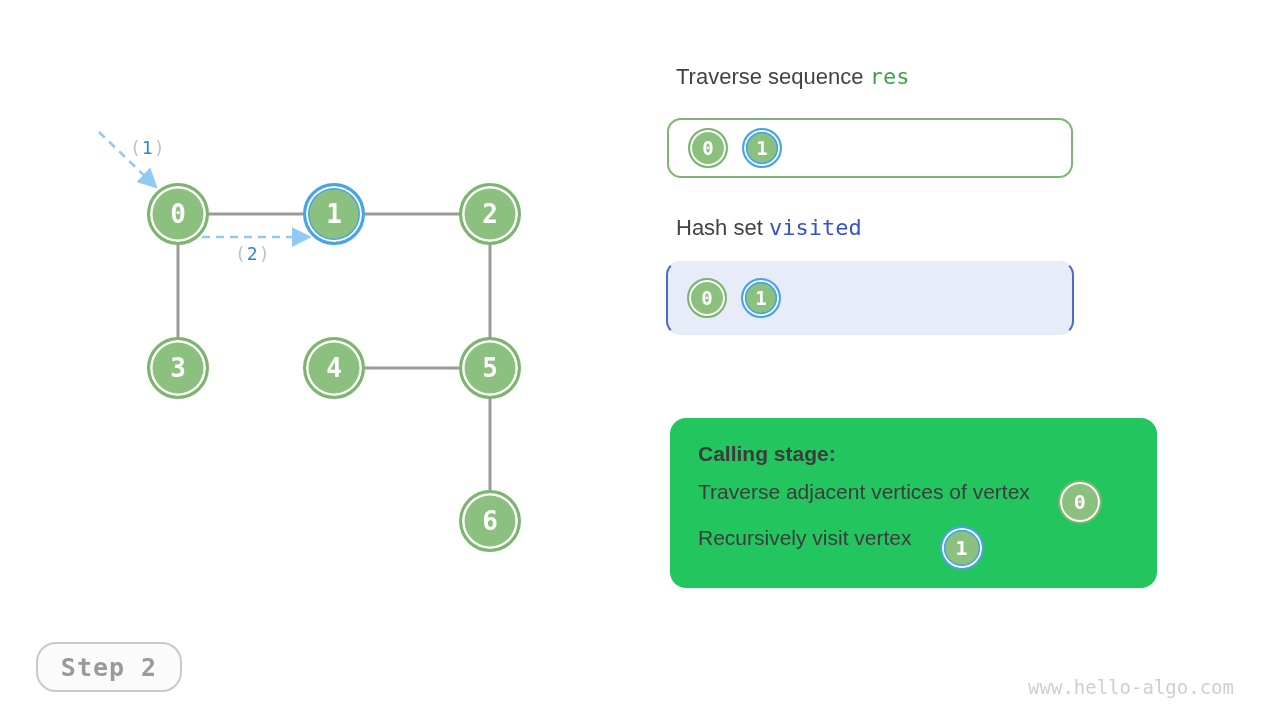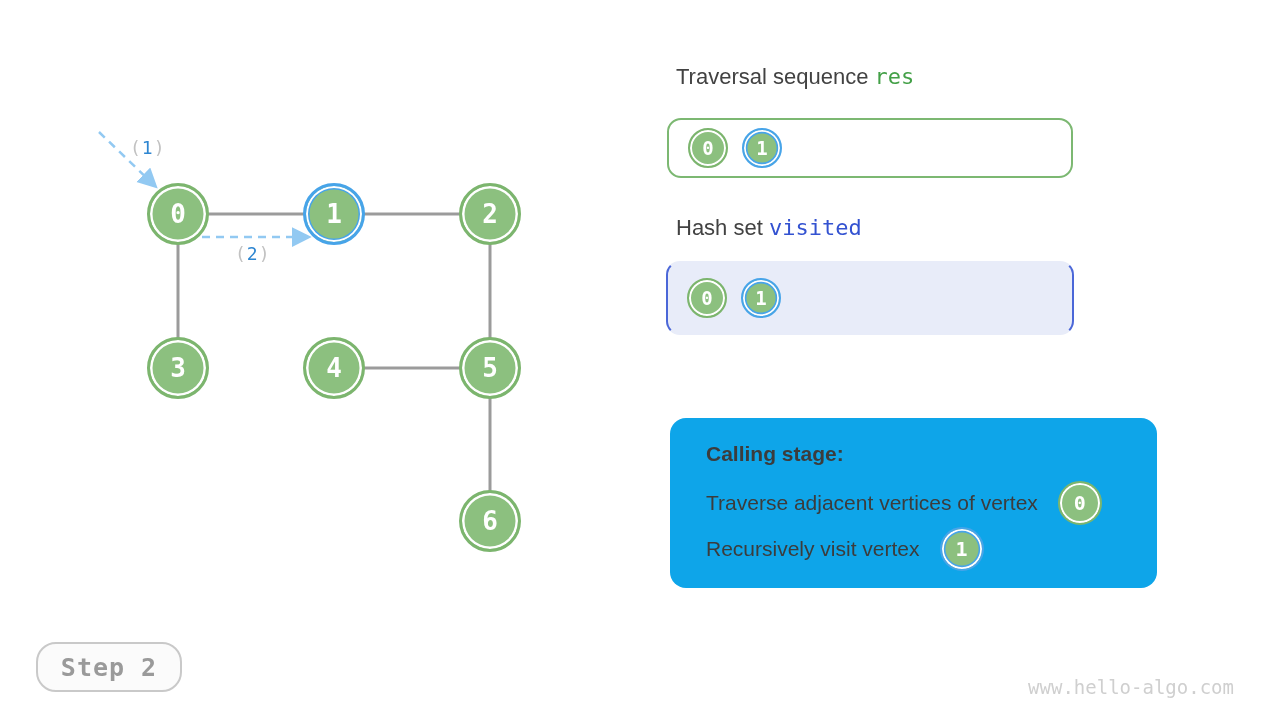--- a/index.html
+++ b/index.html
@@ -68,25 +68,25 @@
   #visited-box {
     position:absolute; left:666px; top:261px; width:408px; height:74px;
     box-sizing:border-box; border:2.5px solid transparent;
     border-left-color:#4B67D8; border-right-color:#4B67D8;
     border-radius:14px; background:#E8ECF9;
     display:flex; align-items:center; padding-left:19px; gap:14px;
   }
 
   #calling-box {
     position:absolute; left:670px; top:418px; width:487px; height:170px;
-    box-sizing:border-box; background:#0ea5e9; border-radius:16px;
-    padding:24px 20px 0 36px; color:#3C3C3C;
+    box-sizing:border-box; background:#22c55e; border-radius:16px;
+    padding:24px 20px 0 28px; color:#3C3C3C;
   }
   #calling-heading { font-weight:bold; font-size:21px; line-height:24px; }
-  .cs-row { display:flex; align-items:center; gap:20px; margin-top:14px; height:46px; font-size:21px; }
+  .cs-row { display:flex; gap:28px; margin-top:14px; height:46px; font-size:21px; }
   .cs-row:last-child { margin-top:0; }
   .cs-text { white-space:nowrap; }
 
   
   #step-badge {
     position:absolute; left:36px; top:642px; width:146px; height:50px;
     box-sizing:border-box; border:2px solid #C9C9C9; border-radius:20px;
     background:#FBFBFB; display:flex; align-items:center; justify-content:center;
     font-family:"DejaVu Sans Mono", monospace; font-weight:bold;
     font-size:25px; color:#9A9A9A; letter-spacing:1px;
@@ -127,21 +127,21 @@
       <div class="gnode" style="left: 303px; top: 337px;">4</div>
       <div class="gnode" style="left: 459px; top: 337px;">5</div>
       <div class="gnode" style="left: 459px; top: 490px;">6</div>
     </div>
   <div id="label-layer">
       <span class="arrow-label" style="left: 130px; top: 137px;"><span class="paren">(</span><span class="digit">1</span><span class="paren">)</span></span>
       <span class="arrow-label" style="left: 235px; top: 243px;"><span class="paren">(</span><span class="digit">2</span><span class="paren">)</span></span>
     </div>
 </div>
 
-<div class="sec-title" id="res-title"><span>Traversal sequence</span> <code>res</code></div>
+<div class="sec-title" id="res-title"><span>Traverse sequence</span> <code>res</code></div>
 <div id="res-box">
     <div class="chip">0</div>
     <div class="chip hl">1</div>
   </div>
 
 <div class="sec-title" id="visited-title"><span>Hash set</span> <code>visited</code></div>
 <div id="visited-box">
     <div class="chip">0</div>
     <div class="chip hl">1</div>
   </div>

